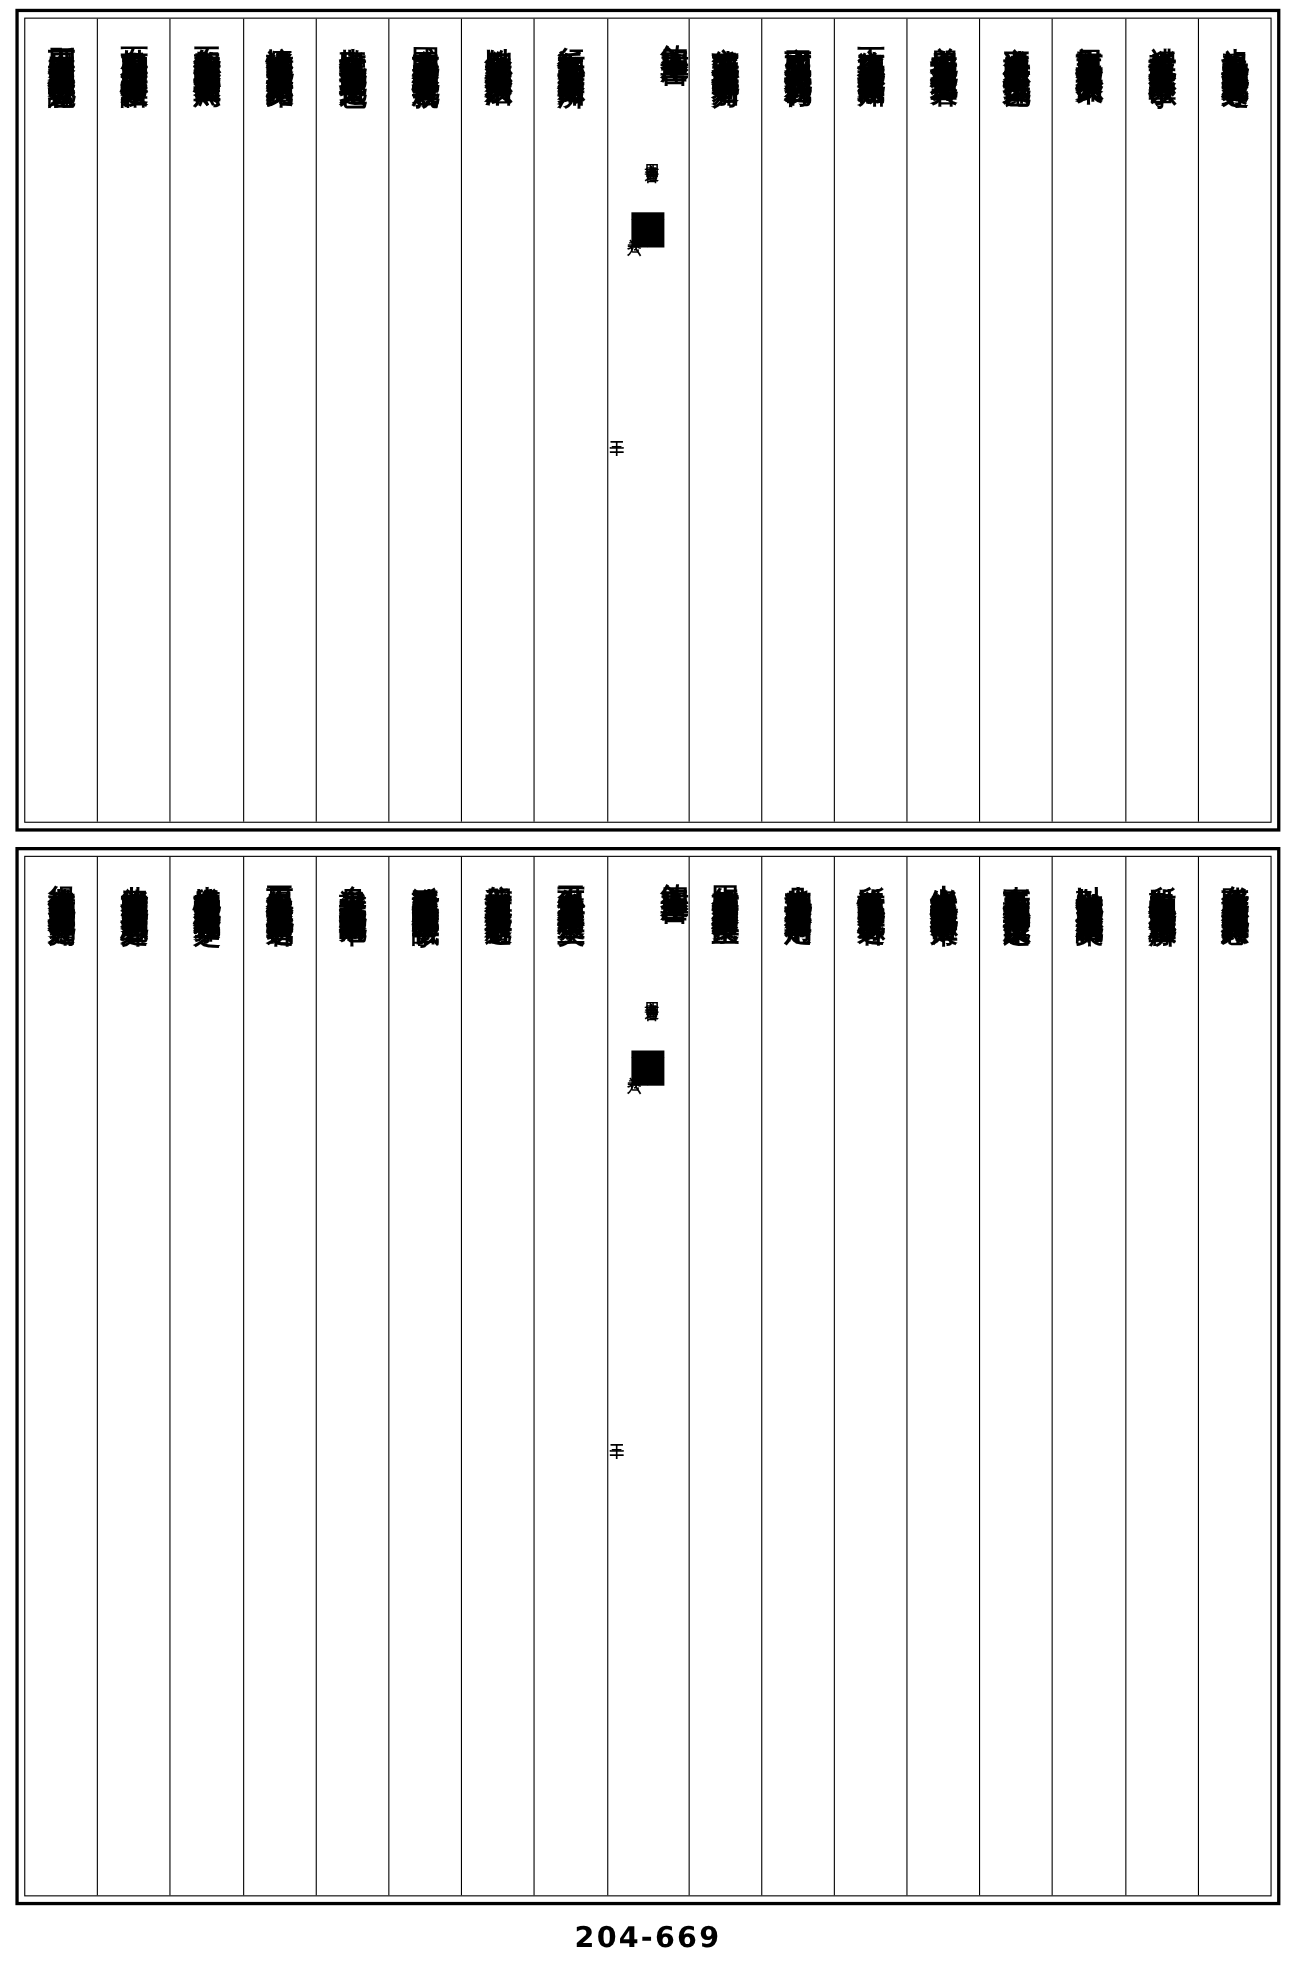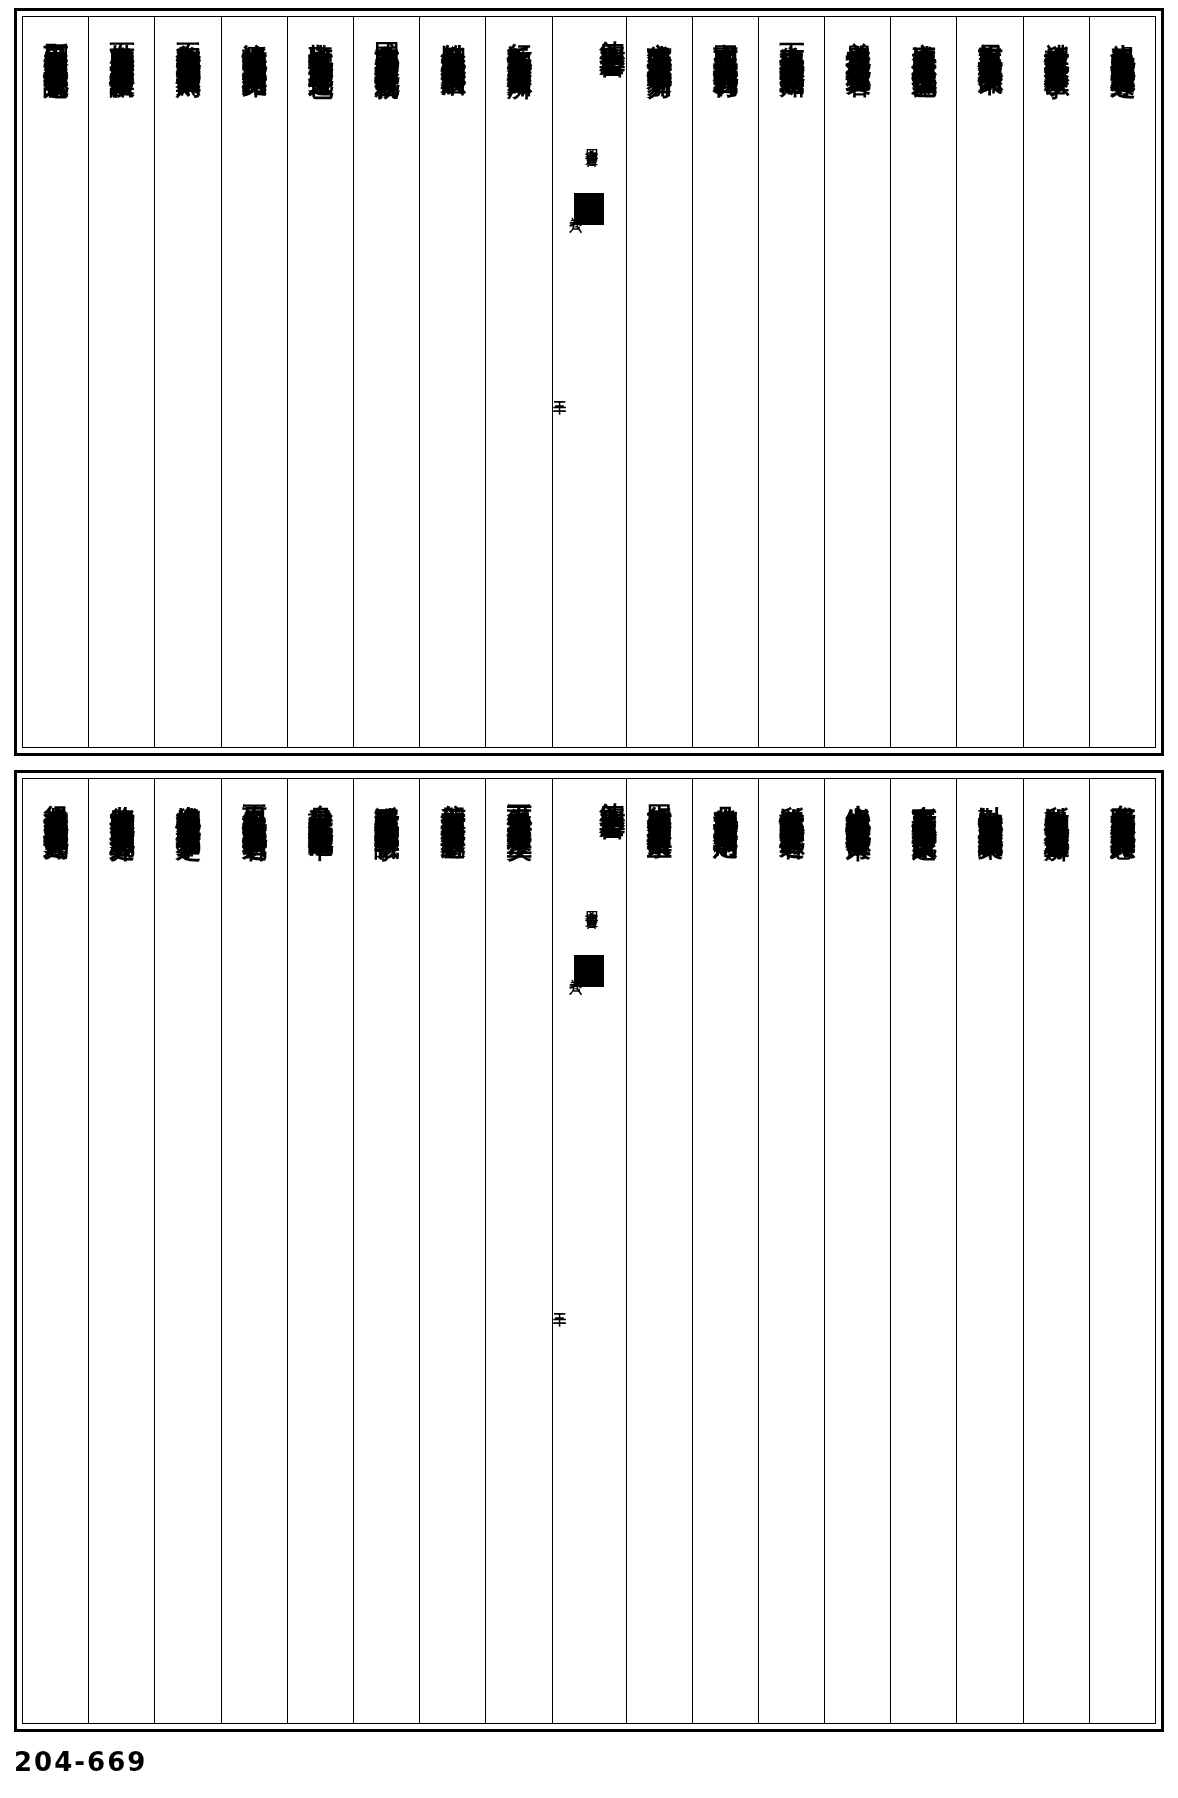--- a/index.html
+++ b/index.html
@@ -144,20 +144,21 @@
     width: 30px;
     height: 32px;
     background: #000;
   }
 
   
   .footer {
     height: 60px;
     display: flex;
     align-items: center;
+    justify-content: center;
     font-family: "DejaVu Sans", sans-serif;
     font-weight: 700;
     font-size: 26px;
     letter-spacing: 2px;
   }
 </style>
 </head>
 <body>
 
 <div class="page">

